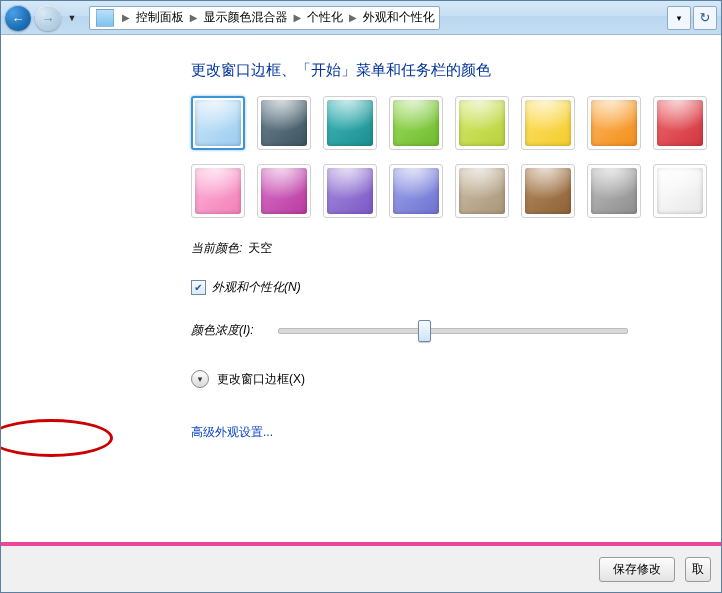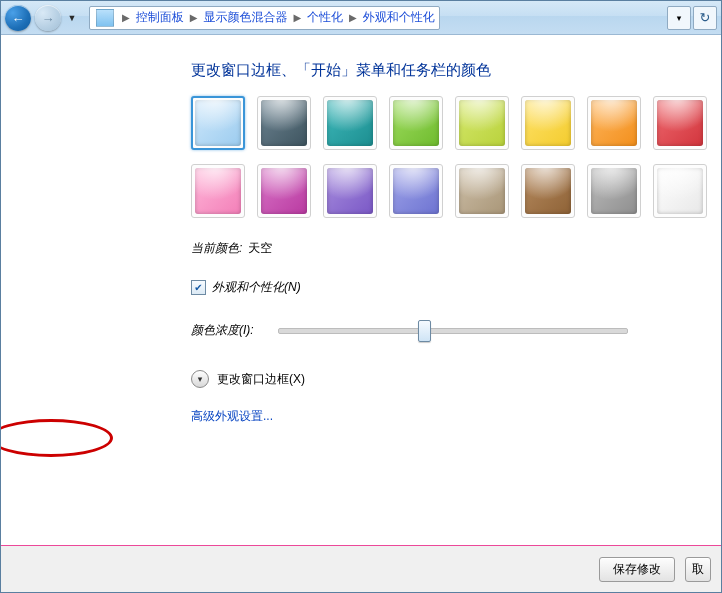--- a/index.html
+++ b/index.html
@@ -8,46 +8,46 @@
   .navbar{height:33px;background:linear-gradient(to bottom,#d5e8f7 0,#c6dff3 45%,#b9d7ef 46%,#c4ddf2 100%);border-bottom:1px solid #9bb8d3;display:flex;align-items:center;padding:0 4px;gap:4px;}
   .nav-btn{width:26px;height:26px;border-radius:50%;display:flex;align-items:center;justify-content:center;box-shadow:inset 0 1px 0 rgba(255,255,255,.6),0 1px 2px rgba(0,0,0,.3);}
   .nav-back{background:radial-gradient(circle at 30% 30%,#4aa0e8,#1d6fb7 60%,#0f5a9e);}
   .nav-fwd{background:radial-gradient(circle at 30% 30%,#d9e9f6,#b6cfe3 60%,#a3bfd6);}
   .nav-arrow{color:#fff;font-size:13px;font-weight:bold;}
   .nav-fwd .nav-arrow{color:#6d8aa3;}
   .nav-drop{width:14px;height:22px;display:flex;align-items:center;justify-content:center;}
   .crumbbar{flex:0 0 auto;margin-left:6px;height:22px;background:#fff;border:1px solid #8faac2;display:flex;align-items:center;padding:0 2px;border-radius:2px;}
   .crumb-icon{width:16px;height:16px;border:1px solid rgba(0,0,0,.15);background:linear-gradient(to bottom,#b9e0fb,#7fc2f0);margin:0 4px;}
   .crumb-sep{color:#6a6a6a;padding:0 4px;font-size:10px;}
-  .crumb{color:#1d4ed8;padding:0 2px;white-space:nowrap;}
+  .crumb{color:#000000;padding:0 2px;white-space:nowrap;}
   .nav-right{margin-left:auto;display:flex;align-items:center;gap:2px;}
   .nav-refresh,.nav-dd{width:22px;height:22px;background:#f1f7fc;border:1px solid #8faac2;display:flex;align-items:center;justify-content:center;border-radius:2px;}
   
   .content{position:absolute;top:34px;left:0;right:0;bottom:48px;padding:20px 0 8px 190px;box-sizing:border-box;}
   .heading{color:#003399;font-size:15px;margin:6px 0 16px 0;}
   .swatch-rows{display:flex;flex-direction:column;gap:14px;}
   .swatch-row{display:flex;gap:12px;}
   .swatch-outer{width:54px;height:54px;border:1px solid #d0d0d0;border-radius:3px;padding:3px;box-sizing:border-box;background:#fdfdfd;}
   .swatch-outer.sel{border:2px solid #3a95d8;padding:2px;box-shadow:0 0 3px rgba(58,149,216,.6);}
   .swatch{width:100%;height:100%;border-radius:3px;position:relative;overflow:hidden;box-shadow:inset 0 0 4px rgba(0,0,0,.25);}
   .swatch::before{content:"";position:absolute;top:-10%;left:-30%;width:160%;height:80%;background:radial-gradient(ellipse at 50% 0,rgba(255,255,255,.85),rgba(255,255,255,0) 70%);transform:rotate(-8deg);}
   .field-row{margin-top:22px;display:flex;align-items:center;gap:6px;color:#000;}
   .label{color:#000;font-style:italic;}
   .checkbox{width:13px;height:13px;border:1px solid #6d8aa3;background:linear-gradient(to bottom,#f7fbff,#dceaf5);display:flex;align-items:center;justify-content:center;font-size:10px;color:#1458a5;}
   .slider-wrap{margin-top:24px;display:flex;align-items:center;gap:24px;}
   .slider{width:350px;height:20px;position:relative;}
   .slider-track{position:absolute;top:50%;left:0;right:0;height:4px;margin-top:-2px;background:#d9d9d9;border:1px solid #bcbcbc;border-radius:2px;}
   .slider-thumb{position:absolute;top:0;width:11px;height:20px;background:linear-gradient(to bottom,#f5faff,#cfe4f5);border:1px solid #6d8aa3;border-radius:2px;box-shadow:0 1px 1px rgba(0,0,0,.2);}
   .expander{margin-top:30px;display:flex;align-items:center;gap:8px;color:#000;}
   .exp-btn{width:16px;height:16px;border:1px solid #8a8a8a;border-radius:50%;background:linear-gradient(to bottom,#fff,#d8d8d8);display:flex;align-items:center;justify-content:center;font-size:9px;color:#333;}
-  .adv-link{margin-top:20px;display:inline-block;}
+  .adv-link{margin-top:36px;display:inline-block;}
   .adv-link a{color:#0a46c2;text-decoration:none;}
   .red-ell{position:absolute;border:3px solid #c00;border-radius:50%;pointer-events:none;}
   
-  .footer{position:absolute;left:0;right:0;bottom:0;height:46px;background:#f0f0f0;border-top:1px solid #ec4899;display:flex;align-items:center;justify-content:flex-end;gap:10px;padding:0 10px;}
+  .footer{position:absolute;left:0;right:0;bottom:0;height:46px;background:#f0f0f0;border-top:4px solid #ec4899;display:flex;align-items:center;justify-content:flex-end;gap:10px;padding:0 10px;}
   .btn{min-width:74px;height:23px;background:linear-gradient(to bottom,#fdfdfd,#e3e3e3);border:1px solid #9a9a9a;border-radius:3px;font-size:12px;display:flex;align-items:center;justify-content:center;box-shadow:inset 0 1px 0 #fff;}
   .btn+.btn{margin-left:0;}
   .btn.cut{min-width:18px;padding-left:6px;justify-content:flex-start;overflow:hidden;}
 </style>
 </head>
 <body>
 
 <div class="window">
 
   <div class="navbar">

